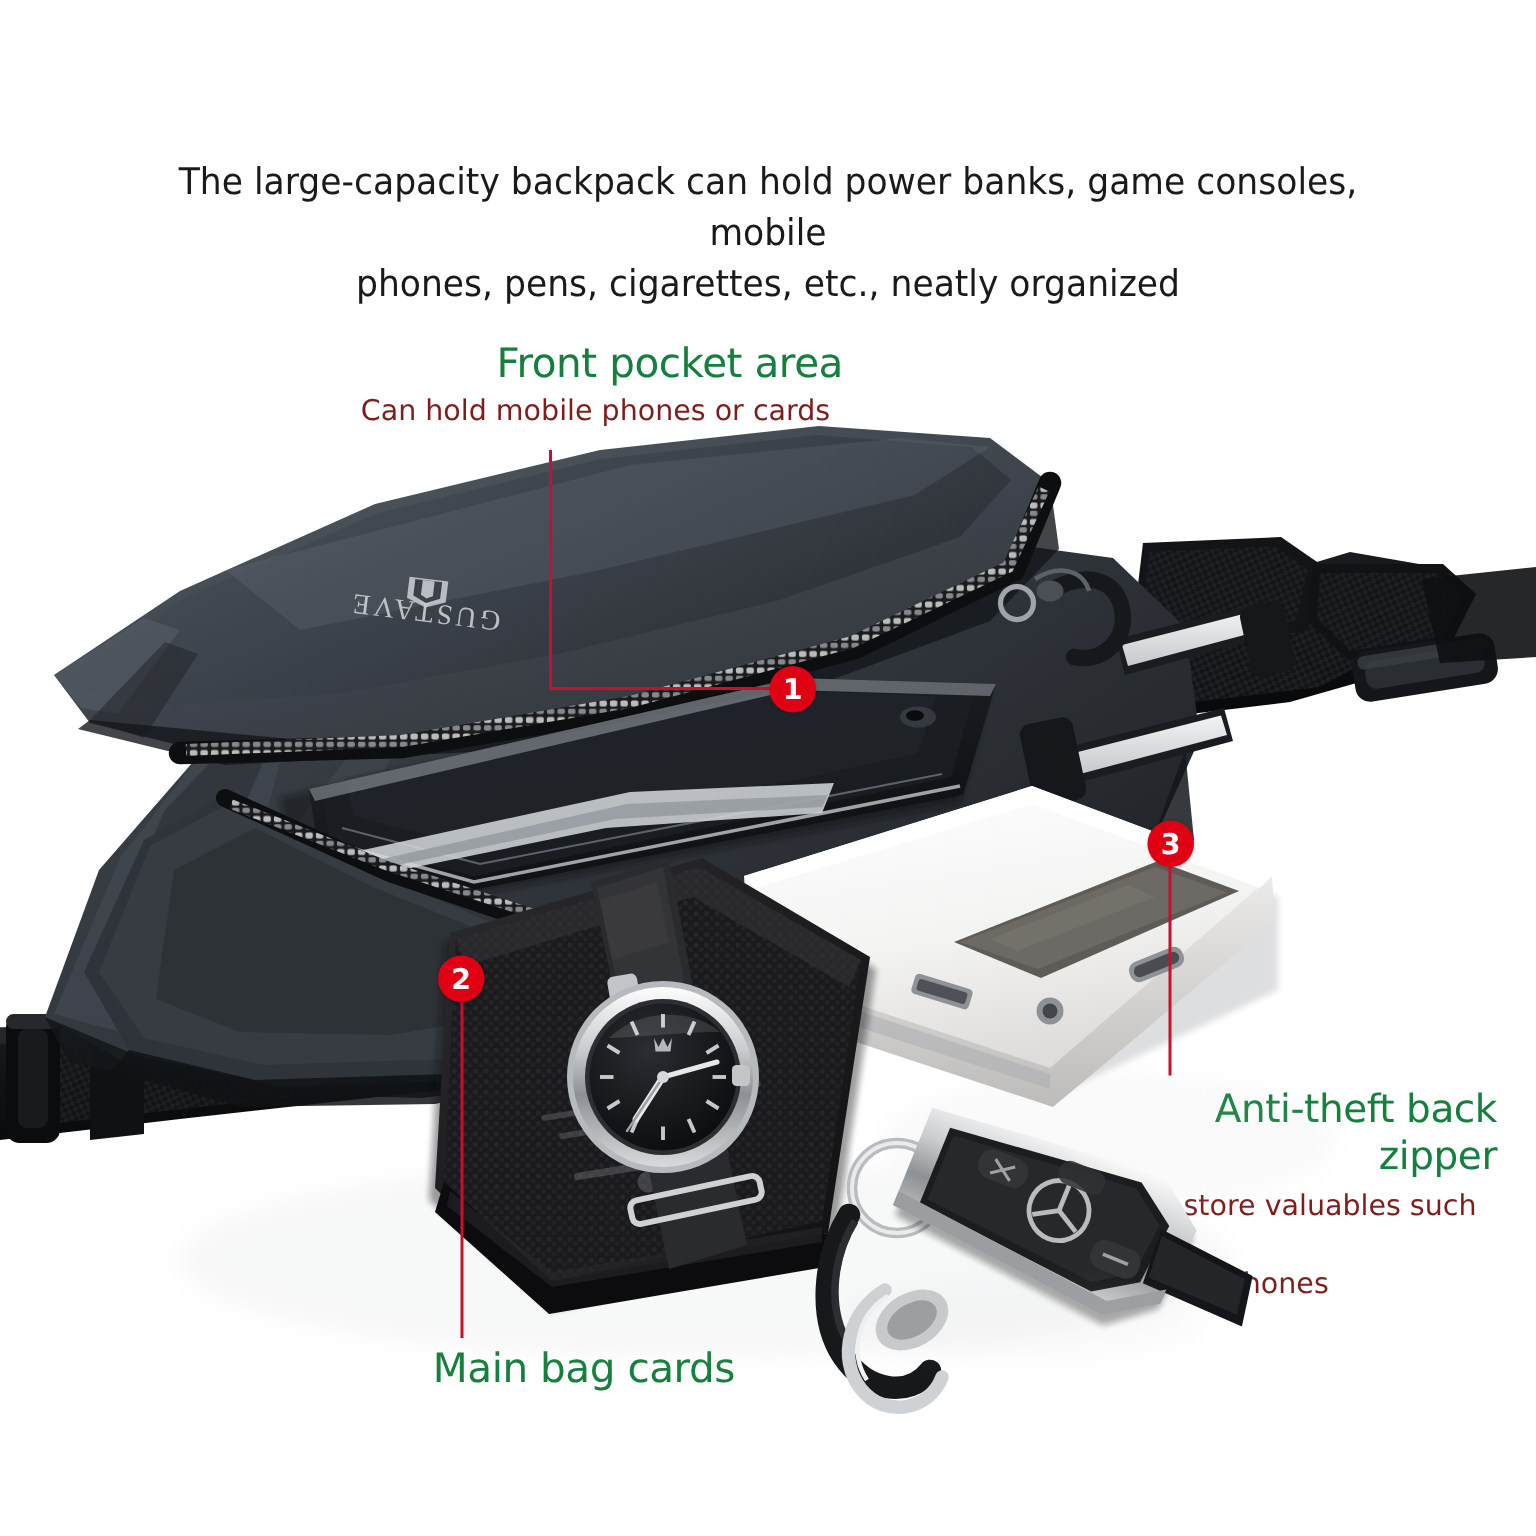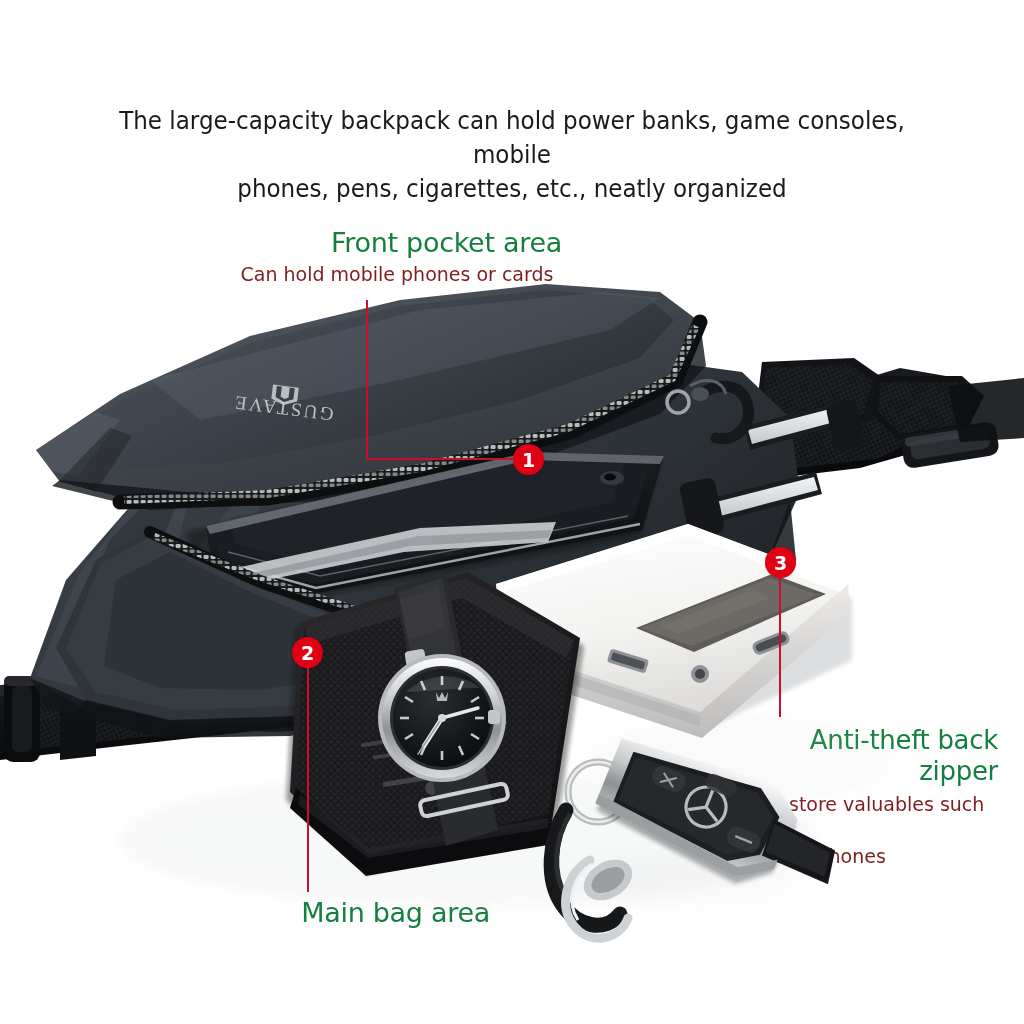--- a/index.html
+++ b/index.html
@@ -453,21 +453,21 @@
   <div class="marker" id="marker-1">1</div>
   <div class="marker" id="marker-2">2</div>
   <div class="marker" id="marker-3">3</div>
 
   <div class="callout" id="callout-front">
     <div class="c-title">Front pocket area</div>
     <div class="c-sub">Can hold mobile phones or cards</div>
   </div>
 
   <div class="callout" id="callout-main">
-    <div class="c-title">Main bag area</div>
+    <div class="c-title">Main bag cards</div>
   </div>
 
   <div class="callout" id="callout-back">
     <div class="c-title">
       <span>Anti-theft back</span><br>
       <span>zipper</span>
     </div>
     <div class="c-sub">
       <span>Can store valuables such as</span><br>
       <span>mobile phones</span>

